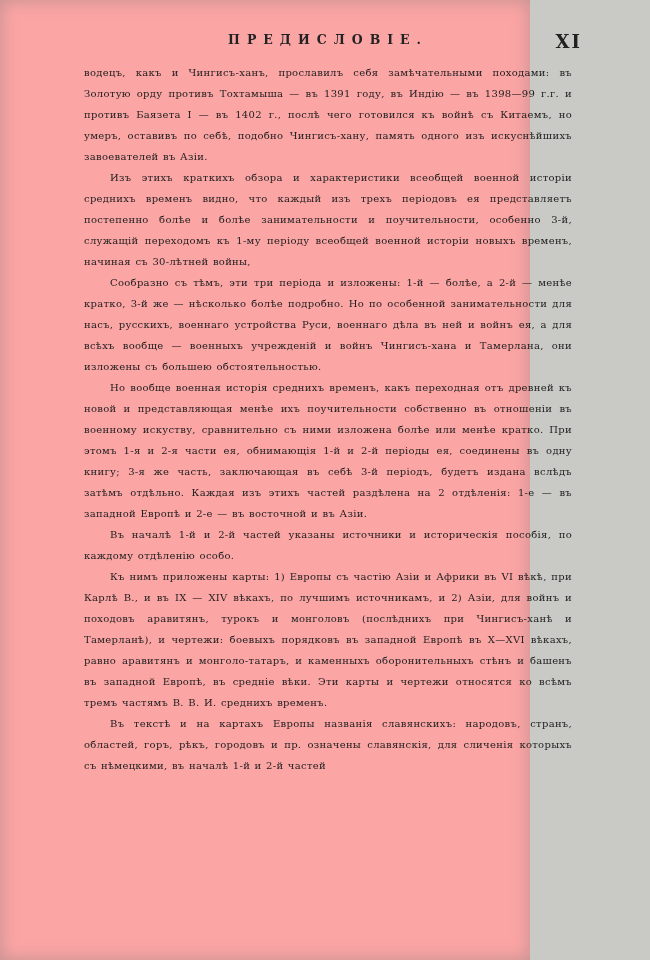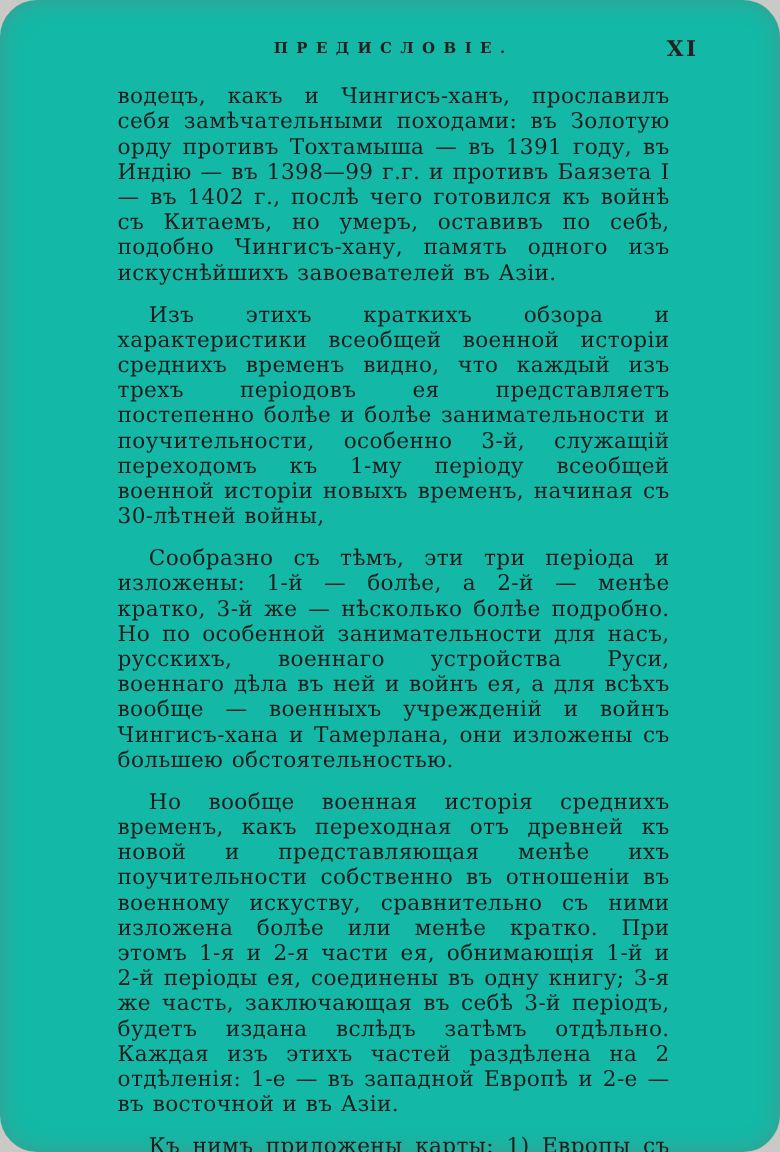--- a/index.html
+++ b/index.html
@@ -8,26 +8,25 @@
   }
   body {
     width: 650px;
     height: 960px;
     background: #c9c9c5;
     font-family: "DejaVu Serif", "Liberation Serif", serif;
     overflow: hidden;
   }
   .scan-page {
     position: relative;
-    width: 650px;
+    width: 530px;
     height: 960px;
-    background: #14b8a6;
+    background: #fca5a5;
     box-sizing: border-box;
     box-shadow: inset 0 0 18px rgba(120,120,115,0.45);
-    border-radius: 31px;
   }
   .page-inner {
     position: absolute;
     left: 84px;
     top: 26px;
     width: 488px;
   }
   .running-header {
     position: relative;
     height: 30px;
@@ -47,22 +46,22 @@
   .page-number {
     position: absolute;
     right: -10px;
     top: 5px;
     font-size: 18px;
     font-weight: bold;
     letter-spacing: 2px;
     color: #222;
   }
   .body-text p {
-    margin: 14px;
-    font-size: 18px;
+    margin: 0;
+    font-size: 10px;
     line-height: 21px;
     text-align: justify;
     text-indent: 26px;
     color: #1d1d1d;
     letter-spacing: 0.3px;
     word-spacing: 1px;
   }
   .body-text p.no-indent {
     text-indent: 0;
   }
@@ -76,18 +75,19 @@
     <div class="running-header">
       <div class="running-title">ПРЕДИСЛОВІЕ.</div>
       <div class="page-number">XI</div>
     </div>
 
     <div class="body-text">
       <p class="no-indent">водецъ, какъ и Чингисъ-ханъ, прославилъ себя замѣчательными походами: въ Золотую орду противъ Тохтамыша — въ 1391 году, въ Индію — въ 1398—99 г.г. и противъ Баязета I — въ 1402 г., послѣ чего готовился къ войнѣ съ Китаемъ, но умеръ, оставивъ по себѣ, подобно Чингисъ-хану, память одного изъ искуснѣйшихъ завоевателей въ Азіи.</p>
       <p>Изъ этихъ краткихъ обзора и характеристики всеобщей военной исторіи среднихъ временъ видно, что каждый изъ трехъ періодовъ ея представляетъ постепенно болѣе и болѣе занимательности и поучительности, особенно 3-й, служащій переходомъ къ 1-му періоду всеобщей военной исторіи новыхъ временъ, начиная съ 30-лѣтней войны,</p>
       <p>Сообразно съ тѣмъ, эти три періода и изложены: 1-й — болѣе, а 2-й — менѣе кратко, 3-й же — нѣсколько болѣе подробно. Но по особенной занимательности для насъ, русскихъ, военнаго устройства Руси, военнаго дѣла въ ней и войнъ ея, а для всѣхъ вообще — военныхъ учрежденій и войнъ Чингисъ-хана и Тамерлана, они изложены съ большею обстоятельностью.</p>
       <p>Но вообще военная исторія среднихъ временъ, какъ переходная отъ древней къ новой и представляющая менѣе ихъ поучительности собственно въ отношеніи въ военному искуству, сравнительно съ ними изложена болѣе или менѣе кратко. При этомъ 1-я и 2-я части ея, обнимающія 1-й и 2-й періоды ея, соединены въ одну книгу; 3-я же часть, заключающая въ себѣ 3-й періодъ, будетъ издана вслѣдъ затѣмъ отдѣльно. Каждая изъ этихъ частей раздѣлена на 2 отдѣленія: 1-е — въ западной Европѣ и 2-е — въ восточной и въ Азіи.</p>
+      <p>Въ началѣ 1-й и 2-й частей указаны источники и историческія пособія, по каждому отдѣленію особо.</p>
       <p>Къ нимъ приложены карты: 1) Европы съ частію Азіи и Африки въ VI вѣкѣ, при Карлѣ В., и въ IX — XIV вѣкахъ, по лучшимъ источникамъ, и 2) Азіи, для войнъ и походовъ аравитянъ, турокъ и монголовъ (послѣднихъ при Чингисъ-ханѣ и Тамерланѣ), и чертежи: боевыхъ порядковъ въ западной Европѣ въ X—XVI вѣкахъ, равно аравитянъ и монголо-татаръ, и каменныхъ оборонительныхъ стѣнъ и башенъ въ западной Европѣ, въ средніе вѣки. Эти карты и чертежи относятся ко всѣмъ тремъ частямъ В. В. И. среднихъ временъ.</p>
       <p>Въ текстѣ и на картахъ Европы названія славянскихъ: народовъ, странъ, областей, горъ, рѣкъ, городовъ и пр. означены славянскія, для сличенія которыхъ съ нѣмецкими, въ началѣ 1-й и 2-й частей</p>
     </div>
 
   </div>
 </div>
 
 </body></html>

